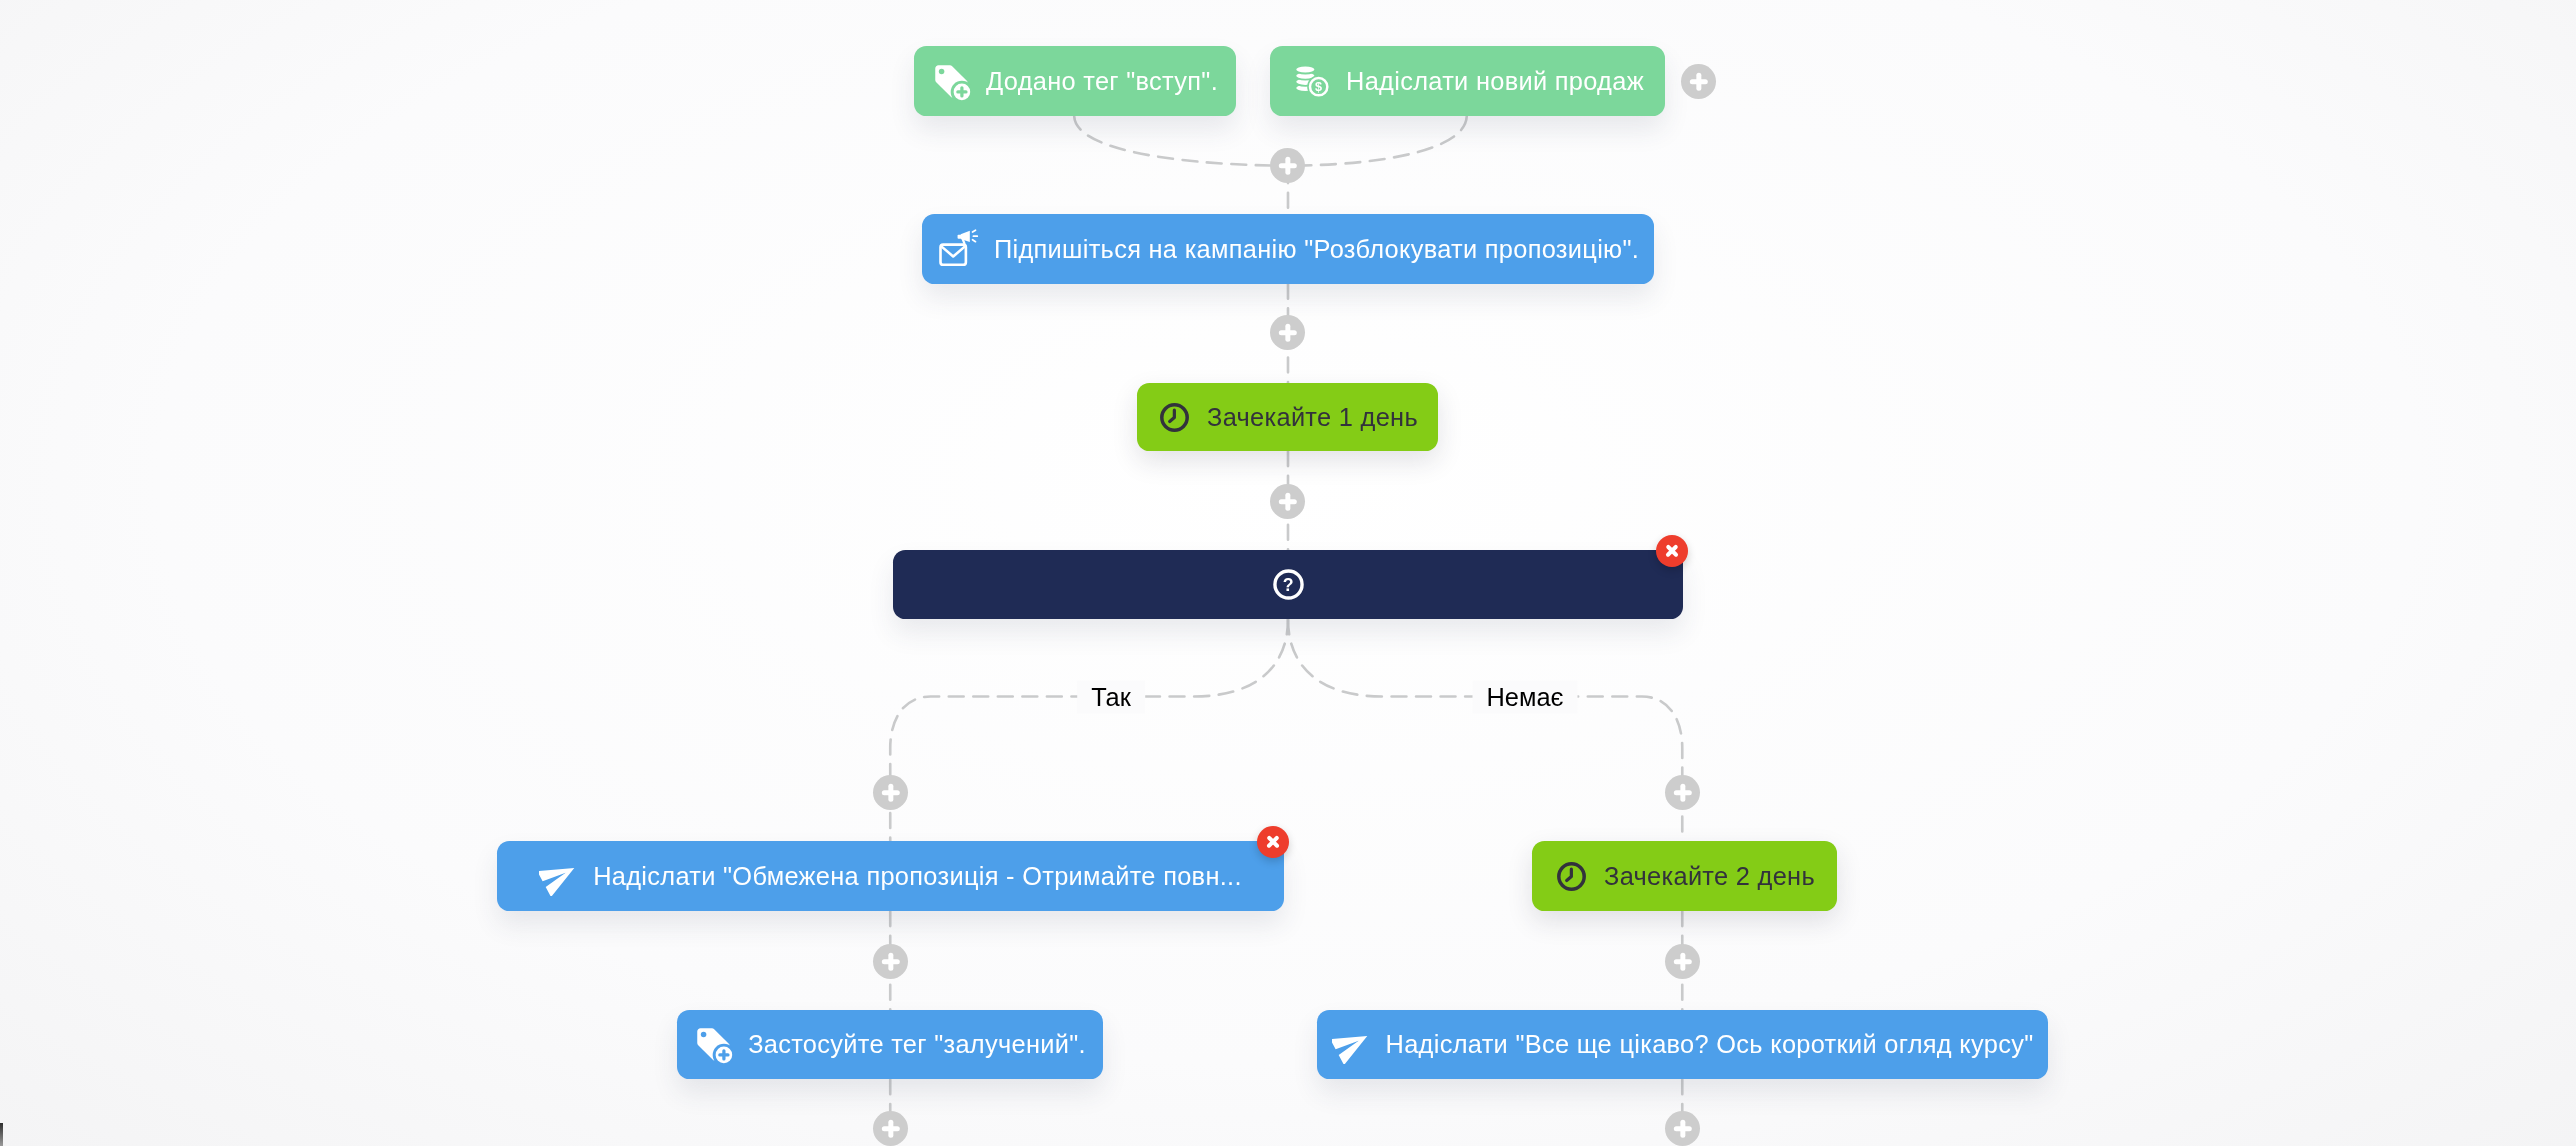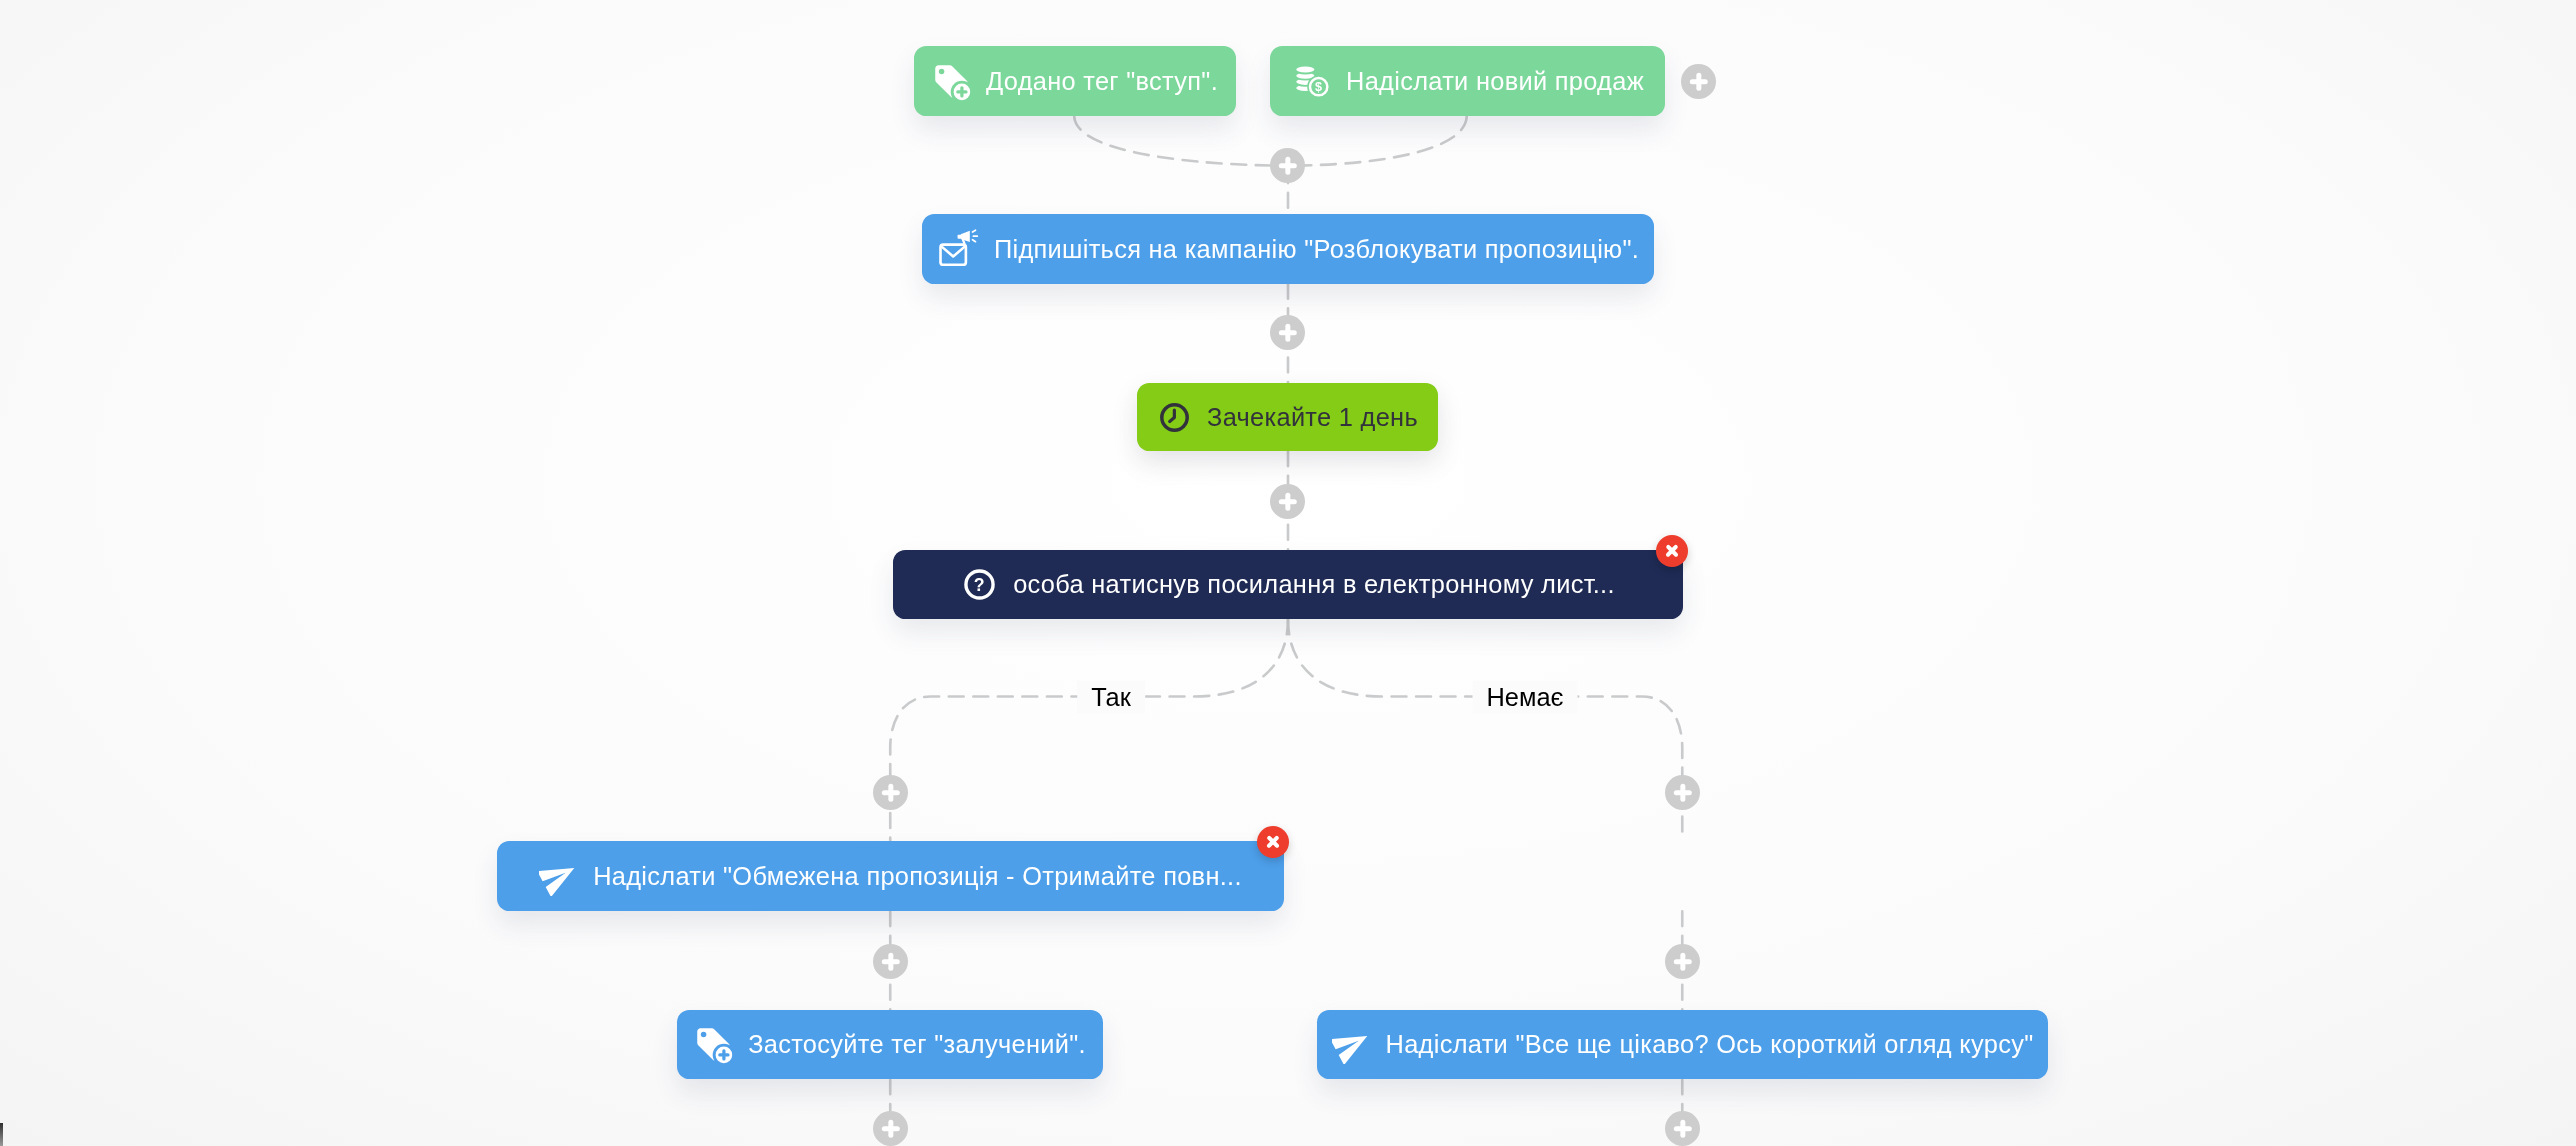--- a/index.html
+++ b/index.html
@@ -166,36 +166,44 @@
   <button class="plus p3" aria-label="add"></button>
 
   <div class="node node--condition n-condition">
     <button class="badge" aria-label="delete"></button>
     <span class="icn">
       <svg width="37" height="37" viewBox="0 0 24 24" style="font-size:29px">
         <circle cx="12" cy="12" r="8.8" fill="none" stroke="#fff" stroke-width="2.2"></circle>
         <text x="12" y="12.6" text-anchor="middle" dominant-baseline="central" fill="#fff" font-size="11.5" font-weight="bold" font-family="inherit">?</text>
       </svg>
     </span>
-    <span>особа натиснув посилання в електронному лист...</span>
   </div>
 
   <button class="plus p4" aria-label="add"></button>
   <button class="plus p5" aria-label="add"></button>
 
   <div class="node node--action n-send1">
     <button class="badge" aria-label="delete"></button>
     <span class="icn">
       <svg width="39" height="39" viewBox="0 0 24 24">
         <path fill="#fff" transform="rotate(-28 12 12)" d="M2.01 21L23 12 2.01 3 2 10l15 2-15 2z"></path>
       </svg>
     </span>
     <span>Надіслати "Обмежена пропозиція - Отримайте повн...</span>
   </div>
 
+  <div class="node node--wait n-wait2">
+    <span class="icn">
+      <svg width="35" height="35" viewBox="0 0 24 24">
+        <circle cx="12" cy="12" r="8.7" fill="none" stroke="#32323c" stroke-width="2.4"></circle>
+        <path d="M11.9 7 L11.9 12 L8.7 14.7" fill="none" stroke="#32323c" stroke-width="2.2" stroke-linecap="round" stroke-linejoin="round"></path>
+      </svg>
+    </span>
+    <span>Зачекайте 2 день</span>
+  </div>
 
   <button class="plus p6" aria-label="add"></button>
   <button class="plus p7" aria-label="add"></button>
 
   <div class="node node--action n-tag2">
     <span class="icn">
       <svg width="39" height="39" viewBox="0 0 24 24">
         <path fill="#fff" d="M21.41 11.58l-9-9C12.05 2.22 11.55 2 11 2H4c-1.1 0-2 .9-2 2v7c0 .55.22 1.05.59 1.42l9 9c.36.36.86.58 1.41.58.55 0 1.05-.22 1.41-.59l7-7c.37-.36.59-.86.59-1.41 0-.55-.23-1.06-.59-1.42z"></path>
         <circle cx="5.9" cy="5.9" r="1.7" style="fill:var(--node-bg)"></circle>
         <circle cx="18.4" cy="18.4" r="6.9" style="fill:var(--node-bg)"></circle>

